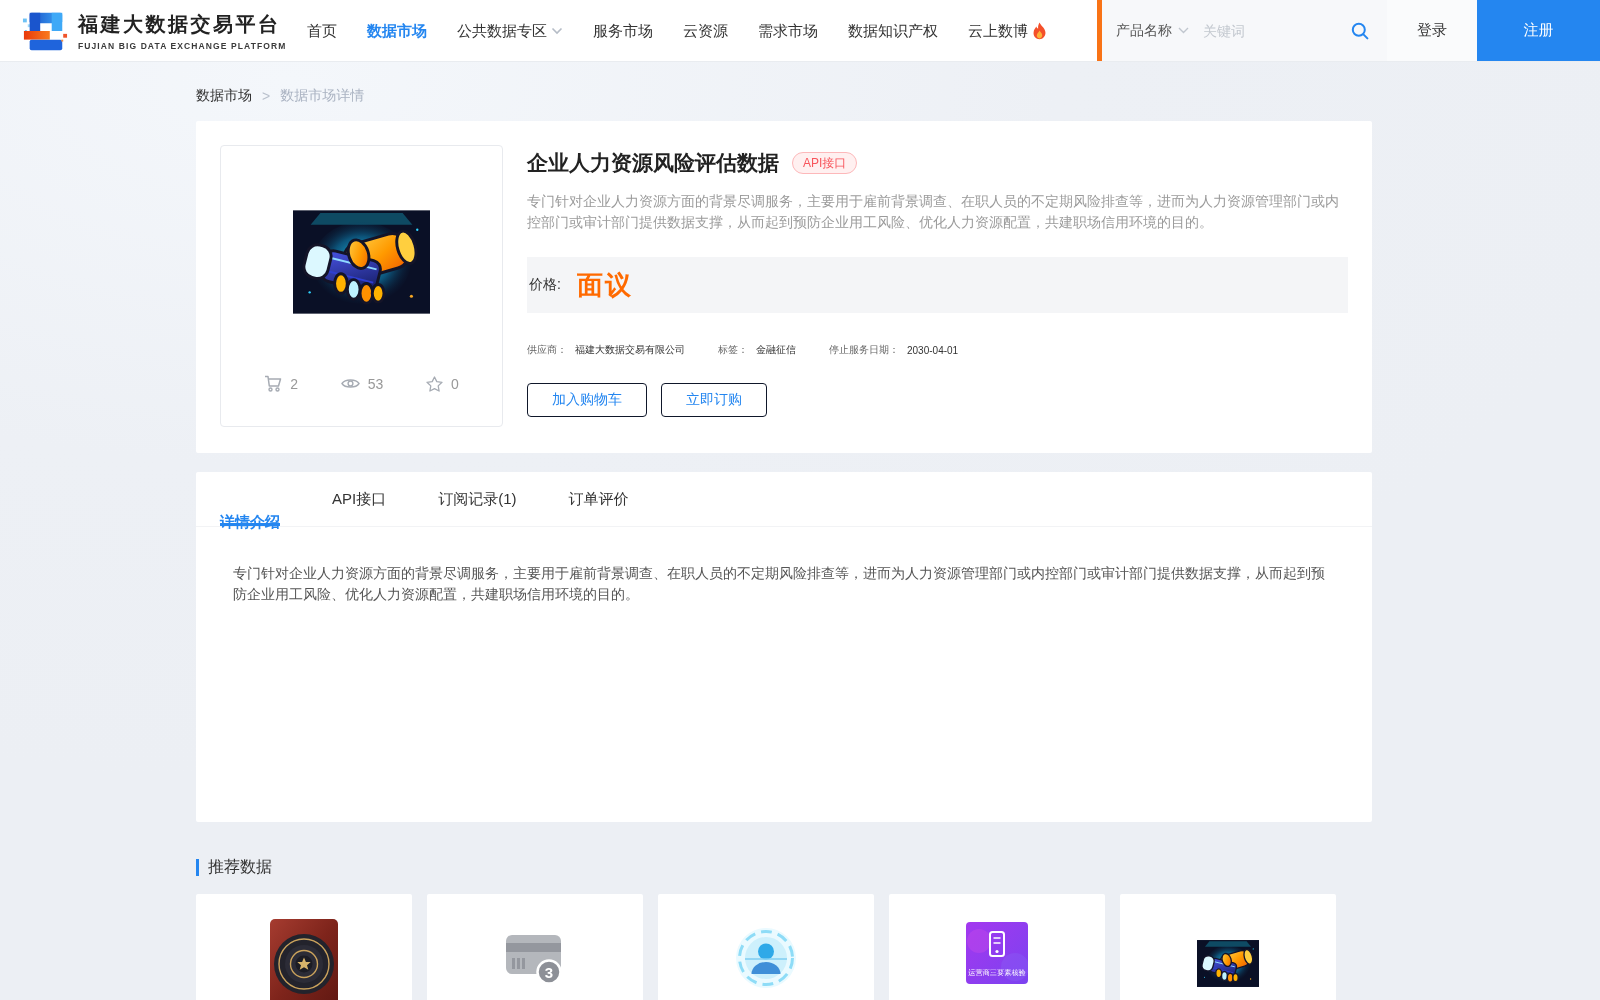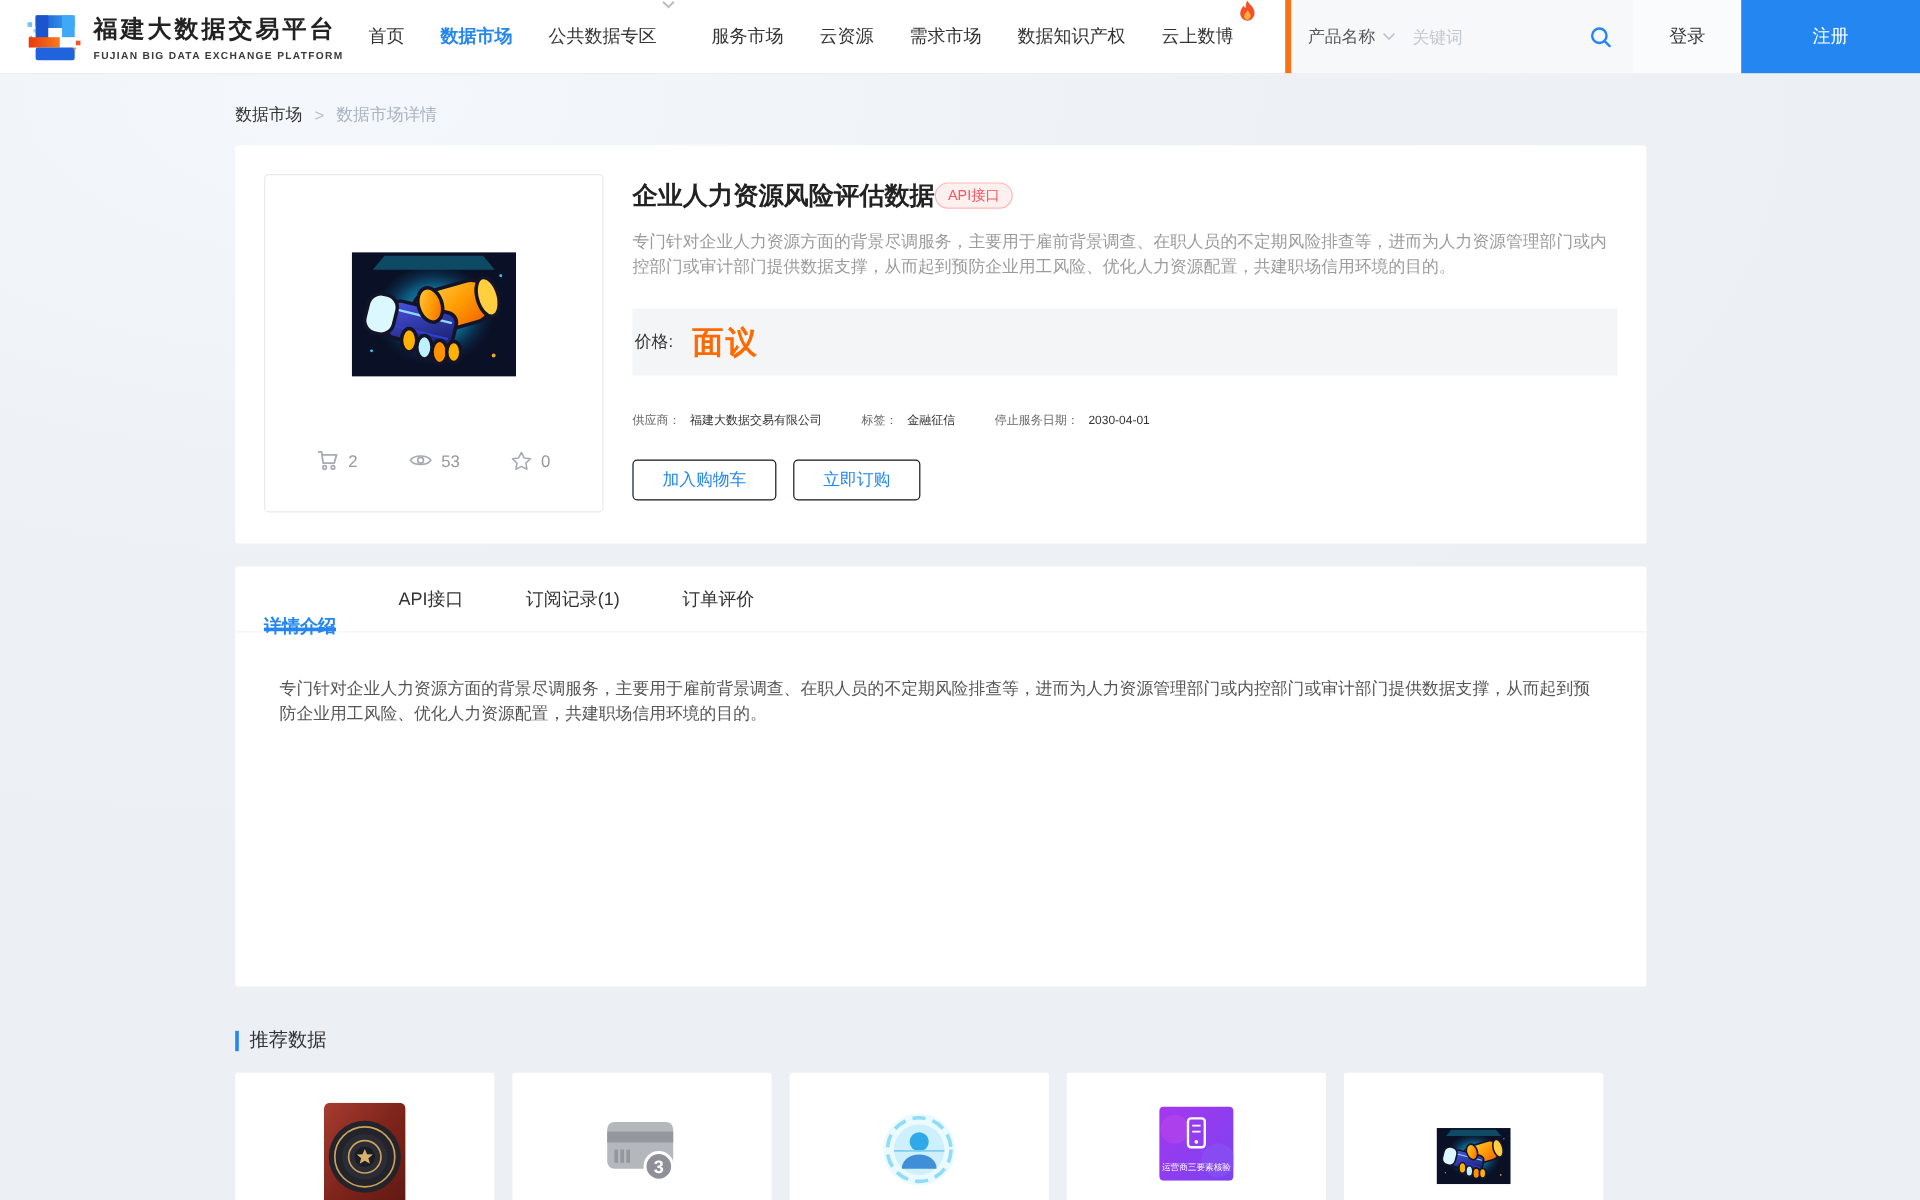--- a/index.html
+++ b/index.html
@@ -7,47 +7,47 @@
   .page { width:1600px; height:1000px; overflow:hidden; position:relative;
           background: radial-gradient(1400px 700px at 18% 8%, #f4f7fb 0%, #edf0f5 55%, #eceff4 100%); }
 
   
   .header { height:62px; background:#fff; border-bottom:1px solid #e9ecf0; display:flex; align-items:stretch; }
   .brand { display:flex; align-items:center; gap:10px; padding-left:22px; width:292px; flex:none; }
   .brand-txt { display:flex; flex-direction:column; }
   .brand-cn { font-size:20px; font-weight:bold; color:#222; letter-spacing:2.5px; white-space:nowrap; }
   .brand-en { font-size:8.5px; font-weight:bold; color:#3a3a3a; letter-spacing:1.1px; margin-top:3px; white-space:nowrap; }
   .nav { display:flex; align-items:center; }
-  .nav-item { padding:0 15px; font-size:15px; color:#333; line-height:62px; cursor:pointer; white-space:nowrap; display:flex; align-items:flex-start; gap:4px;font-family:Liberation Serif, serif; }
+  .nav-item { padding:0 15px; font-size:15px; color:#333; line-height:62px; cursor:pointer; white-space:nowrap; display:flex; align-items:center; gap:4px;font-family:Liberation Serif, serif; }
   .nav-item.active { color:#2486f0; font-weight:bold; }
   .hdr-right { margin-left:auto; display:flex; align-items:stretch; }
   .search-zone { display:flex; align-items:center; background:#f7f8fa; border-left:5px solid #f97316; padding:0 10px 0 14px; }
   .cat-select { display:flex; align-items:center; gap:6px; font-size:14px; color:#555; cursor:pointer; padding-right:14px; white-space:nowrap; }
   .kw-input { border:none; outline:none; background:transparent; font-size:14px; width:140px; color:#333; font-family:"Liberation Sans",sans-serif; }
   .kw-input::placeholder { color:#c3c8cf; }
   .search-btn { width:34px; display:flex; align-items:center; justify-content:center; cursor:pointer; }
   .login-zone { display:flex; align-items:center; background:#fafbfc; padding:0 30px; font-size:15px; color:#333; cursor:pointer; white-space:nowrap; }
-  .register-zone { width:149px; background:#2486f0; color:#fff; font-size:15px; display:flex; align-items:center; justify-content:center; cursor:pointer; }
+  .register-zone { width:123px; background:#2486f0; color:#fff; font-size:15px; display:flex; align-items:center; justify-content:center; cursor:pointer; }
 
   
   .wrap { width:1176px; margin-left:196px; }
   .breadcrumb { padding:25px 0 16px 0; font-size:14px; display:flex; gap:10px; align-items:center; }
   .bc-root { color:#333; cursor:pointer; }
   .bc-sep { color:#b9c0cc; }
   .bc-cur { color:#aab3c2; }
 
   
   .panel { background:#fff; border-radius:2px; }
   .p-main { height:332px; padding:24px; display:flex; }
   .img-card { width:283px; height:282px; border:1px solid #e8eaee; border-radius:4px; flex:none; display:flex; flex-direction:column; align-items:center; }
   .img-card .hs-img { margin-top:64px; }
   .stats { margin-top:auto; margin-bottom:34px; width:100%; display:flex; justify-content:space-around; padding:0 22px; }
   .stat { display:flex; align-items:center; gap:8px; font-size:14px; color:#999; }
   .p-info { flex:1; margin-left:24px; display:flex; flex-direction:column; }
-  .title-row { display:flex; align-items:center; margin-top:4px; }
+  .title-row { display:flex; align-items:center; gap:13px; margin-top:4px; }
   .p-title { font-size:21px; font-weight:bold; color:#222; }
   .api-badge { font-size:12px; color:#f8555c; background:#fff0f0; border:1px solid #fdb8ba; border-radius:11px; padding:2px 10px; line-height:16px; }
   .p-desc { margin-top:14px; font-size:14px; color:#9b9b9b; line-height:21px; max-width:812px; }
   .price-bar { margin-top:24px; background:#f4f5f7; height:56px; display:flex; align-items:center; padding-left:2px; }
   .price-label { font-size:14px; color:#333; }
   .price-value { font-size:26px; font-weight:bold; color:#ff6a00; margin-left:16px; letter-spacing:2px; }
   .meta-row { margin-top:30px; font-size:10px; display:flex; align-items:center; }
   .meta-label { color:#666; }
   .meta-value { color:#333; margin-left:8px; }
   .meta-gap { width:33px; }

